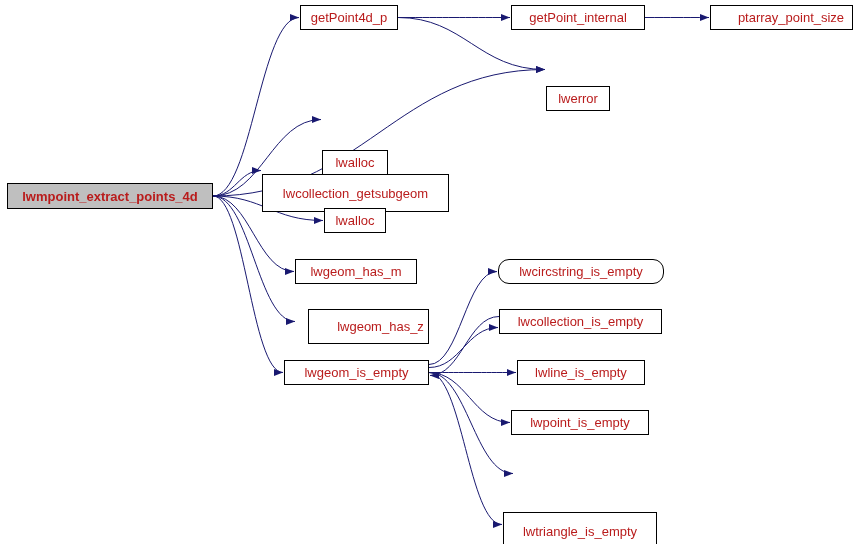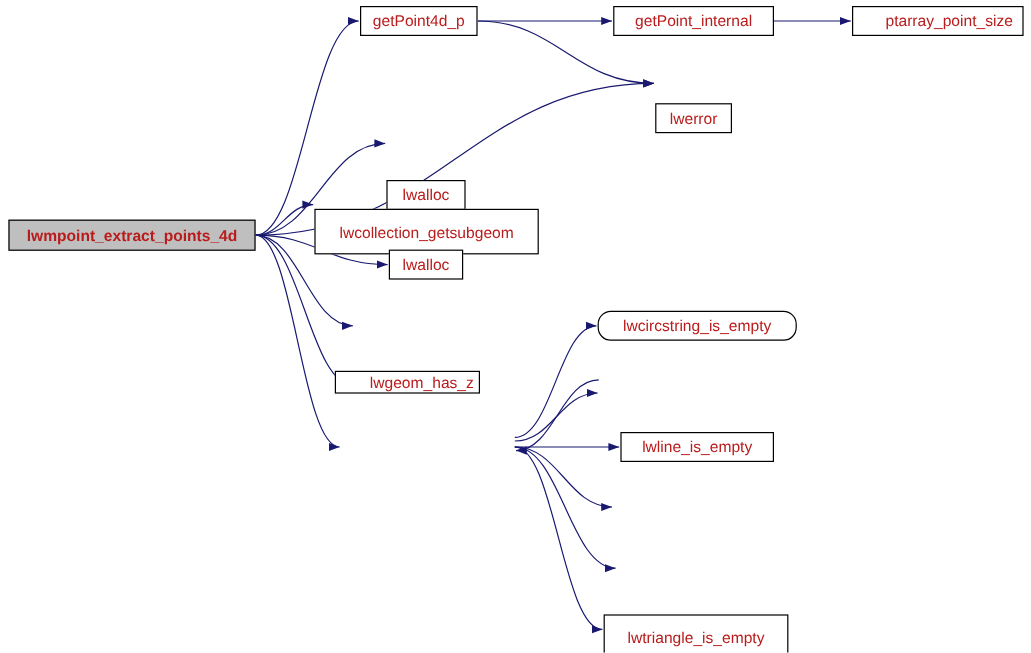--- a/index.html
+++ b/index.html
@@ -76,17 +76,21 @@
     </svg>
 
 <div class="node highlighted" style="left: 7px; top: 183px; width: 206px; height: 26px; font-weight: bold;">lwmpoint_extract_points_4d</div>
     <div class="node" style="left: 300px; top: 5px; width: 98px; height: 25px;">getPoint4d_p</div>
     <div class="node" style="left: 511px; top: 5px; width: 134px; height: 25px;">getPoint_internal</div>
     <div class="node" style="left: 710px; top: 5px; width: 143px; height: 25px; padding-left: 19px;">ptarray_point_size</div>
     <div class="node" style="left: 546px; top: 57px; width: 64px; height: 25px; margin-top: 29px;">lwerror</div>
     <div class="node" style="left: 322px; top: 117px; width: 66px; height: 25px; margin-top: 33px;">lwalloc</div>
     <div class="node" style="left: 262px; top: 158px; width: 187px; height: 38px; margin-top: 16px;">lwcollection_getsubgeom</div>
     <div class="node" style="left: 324px; top: 208px; width: 62px; height: 25px;">lwalloc</div>
-    <div class="node" style="left: 279px; top: 309px; width: 121px; height: 19px; padding-left: 24px;">lwgeom_has_z</div>
+    <div class="node" style="left: 295px; top: 259px; width: 122px; height: 25px;">lwgeom_has_m</div>
+    <div class="node" style="left: 308px; top: 309px; width: 121px; height: 35px; padding-left: 24px;">lwgeom_has_z</div>
+    <div class="node" style="left: 284px; top: 360px; width: 145px; height: 25px;">lwgeom_is_empty</div>
     <div class="node" style="left: 498px; top: 259px; width: 166px; height: 25px; border-radius: 11px;">lwcircstring_is_empty</div>
+    <div class="node" style="left: 499px; top: 309px; width: 163px; height: 25px;">lwcollection_is_empty</div>
     <div class="node" style="left: 517px; top: 360px; width: 128px; height: 25px;">lwline_is_empty</div>
+    <div class="node" style="left: 511px; top: 410px; width: 138px; height: 25px;">lwpoint_is_empty</div>
     <div class="node" style="left: 503px; top: 512px; width: 154px; height: 38px;">lwtriangle_is_empty</div>
   </div>
 
 </body></html>

